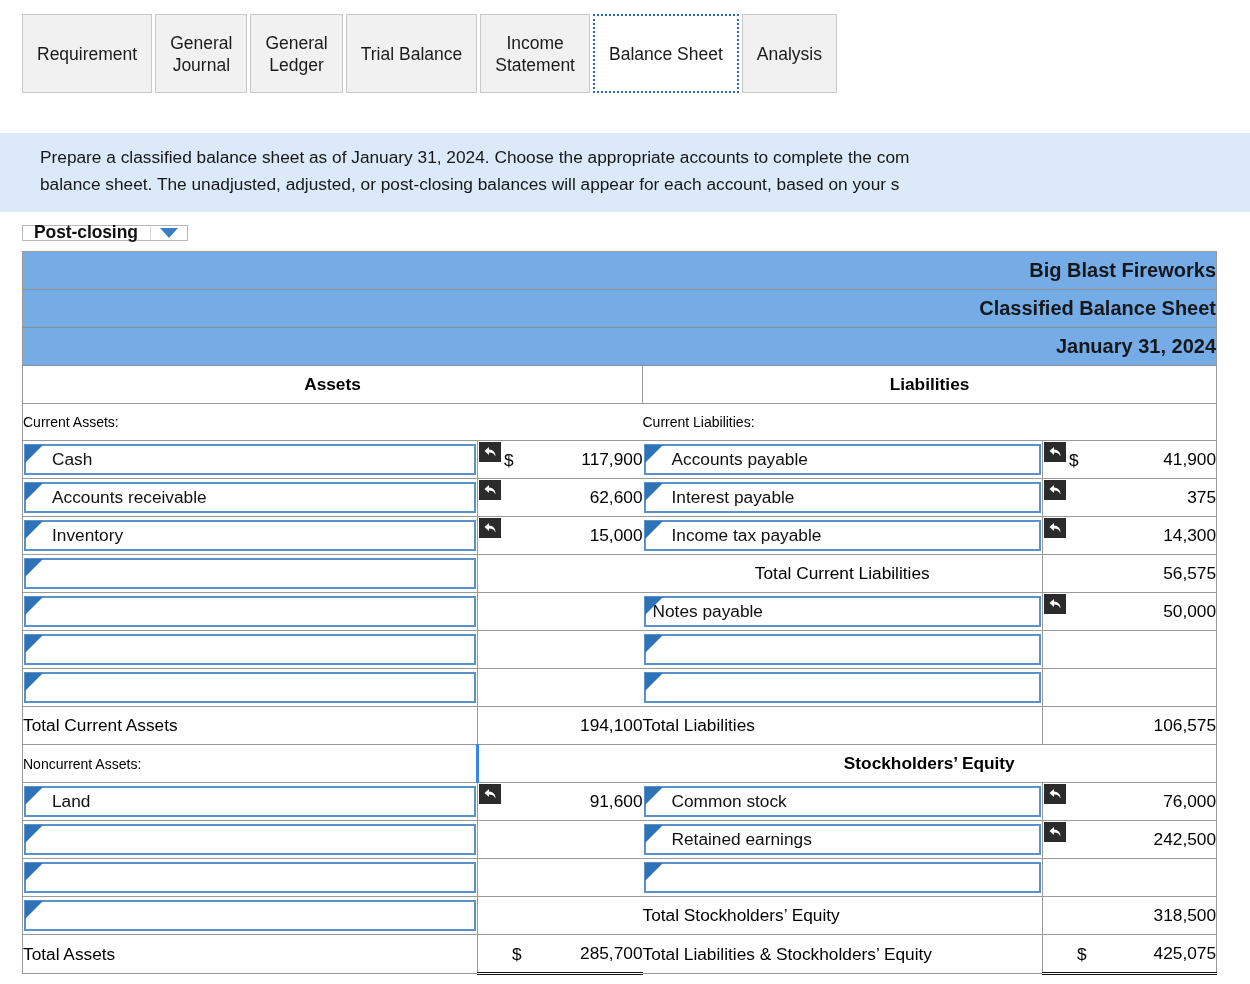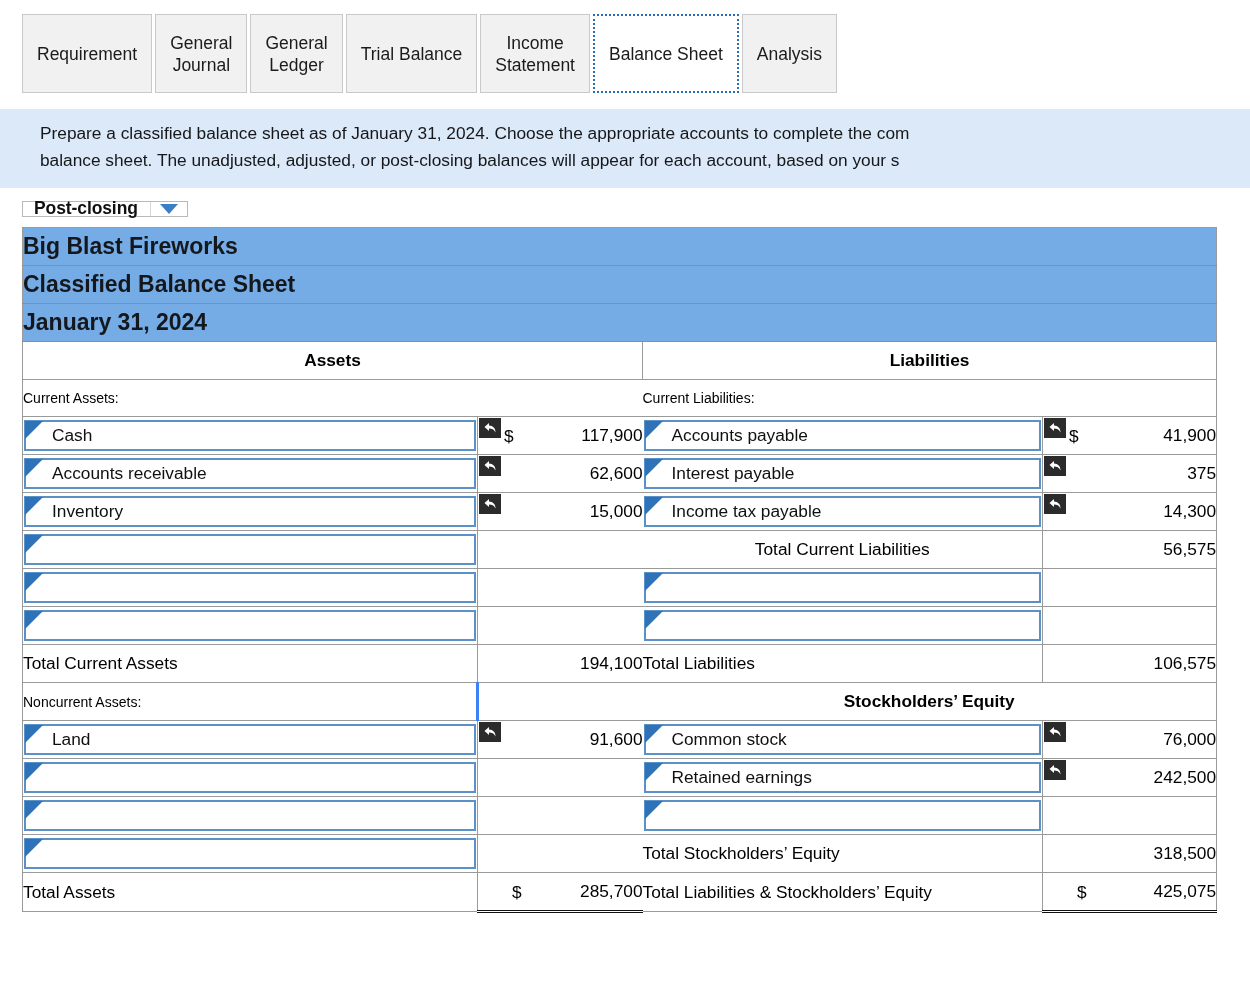--- a/index.html
+++ b/index.html
@@ -13,21 +13,21 @@
     overflow: hidden;
     font-family: "Liberation Sans", sans-serif;
     color: #000000;
     -webkit-font-smoothing: antialiased;
   }
 
   
   .tabbar {
     position: relative;
     height: 93px;
-    margin: 0 0 16px 0;
+    margin: 0 0 0 0;
     padding: 14px 0 0 22px;
     box-sizing: border-box;
     display: flex;
     align-items: flex-end;
   }
   .tab {
     height: 79px;
     box-sizing: border-box;
     background: #f1f1f1;
     border: 1px solid #c9c9c9;
@@ -54,20 +54,21 @@
   .instructions {
     background: #dbe9f8;
     padding: 11px 0 13px 40px;
     box-sizing: border-box;
     font-size: 17.3px;
     line-height: 27px;
     color: #15171a;
     white-space: nowrap;
     overflow: hidden;
     height: 79px;
+    margin-top: 40px;
   }
 
   
   .dropdown-wrap {
     padding: 12px 0 9px 22px;
   }
   .dropdown {
     display: inline-flex;
     align-items: stretch;
     border: 1px solid #b9b9b9;
@@ -104,25 +105,25 @@
     width: 1194px;
     border-collapse: collapse;
     border: 1px solid #9a9a9a;
     table-layout: fixed;
     font-size: 17.3px;
   }
   .sheet td { padding: 0; vertical-align: middle; }
 
   .hdr-blue {
     background: #76ace5;
-    text-align: left;
+    text-align: right;
     font-weight: bold;
     height: 37px;
     color: #14181d;
-    font-size: 23px;
+    font-size: 20px;
     border-bottom: 1px solid #8d8d8d;
   }
 
   .sec-title {
     text-align: center;
     font-weight: bold;
     height: 37px;
     border-bottom: 1px solid #9a9a9a;
     border-right: 1px solid #9a9a9a;
   }
@@ -381,20 +382,45 @@
       </td>
       <td class="amt">
         <span class="val"></span>
       </td>
       <td class="total-label indent">Total Current Liabilities</td>
       <td class="amt">
         <span class="val">56,575</span>
       </td>
     </tr>
 
+    <tr>
+      <td class="cell-pad">
+        <div class="inp">
+            <span class="tri"></span>
+            <span></span>
+          </div>
+      </td>
+      <td class="amt">
+        <span class="val"></span>
+      </td>
+      <td class="cell-pad">
+        <div class="inp noindent">
+            <span class="tri"></span>
+            <span>Notes payable</span>
+          </div>
+      </td>
+      <td class="amt">
+        <span class="badge">
+            <svg width="14" height="12" viewBox="0 0 14 12">
+              <path d="M6 1 L1.5 5 L6 9 L6 6.6 C9 6.6 11 7.6 12.5 10.5 C12.4 6 10 4 6 3.6 Z" fill="#fff"></path>
+            </svg>
+          </span>
+        <span class="val">50,000</span>
+      </td>
+    </tr>
 
     <tr>
       <td class="cell-pad">
         <div class="inp">
             <span class="tri"></span>
             <span></span>
           </div>
       </td>
       <td class="amt">
         <span class="val"></span>

